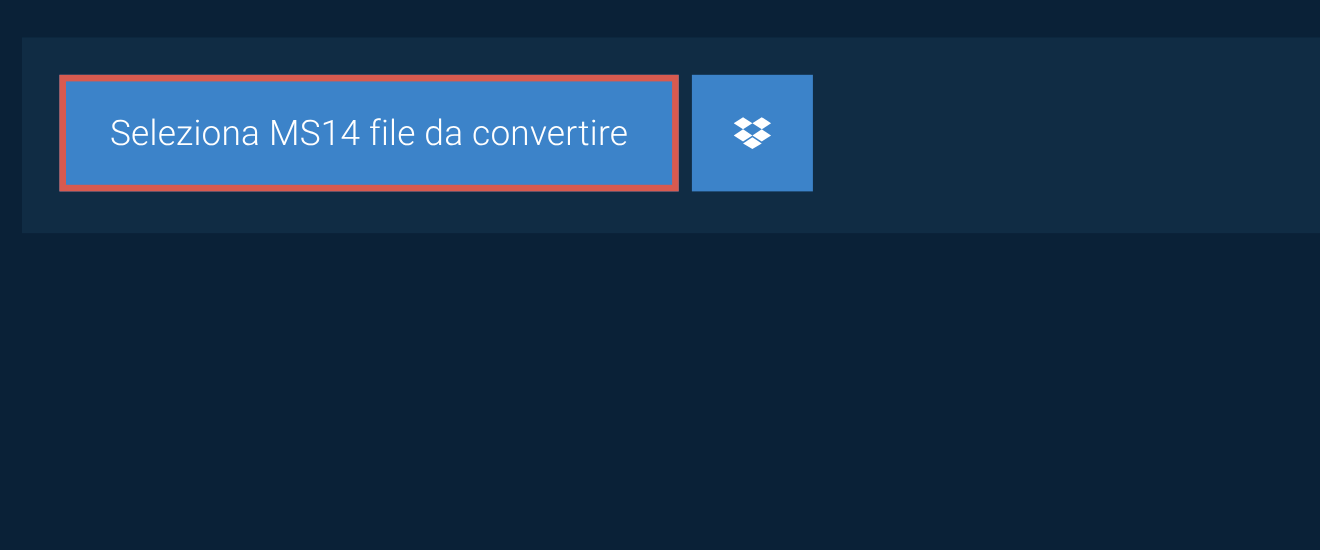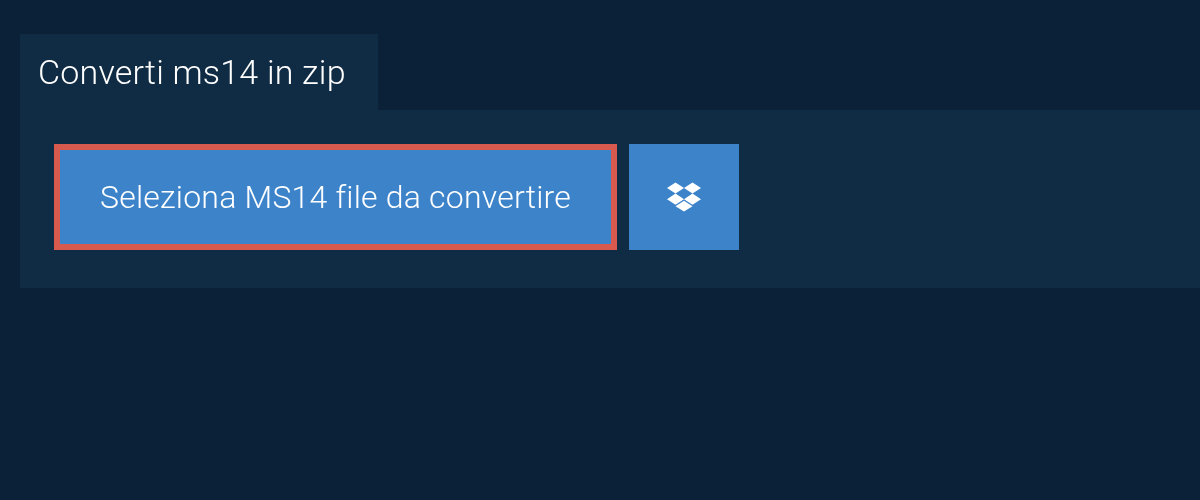--- a/index.html
+++ b/index.html
@@ -61,23 +61,20 @@
     .dropbox-icon {
       width: 34px;
       height: 30px;
       fill: #ffffff;
     }
   </style>
 </head>
 <body>
 
 <div class="container">
-  <div class="tab">
-    <span>Converti ms14 in zip</span>
-  </div>
   <div class="upload-panel">
     <div class="button-row">
       <div class="select-button">
         <span>Seleziona MS14 file da convertire</span>
       </div>
       <div class="dropbox-button">
         <svg class="dropbox-icon" viewBox="0 0 40 34">
           <path d="M10 0 L20 6.5 L10 13 L0 6.5 Z"></path>
           <path d="M30 0 L40 6.5 L30 13 L20 6.5 Z"></path>
           <path d="M10 13 L20 19.5 L10 26 L0 19.5 Z"></path>

